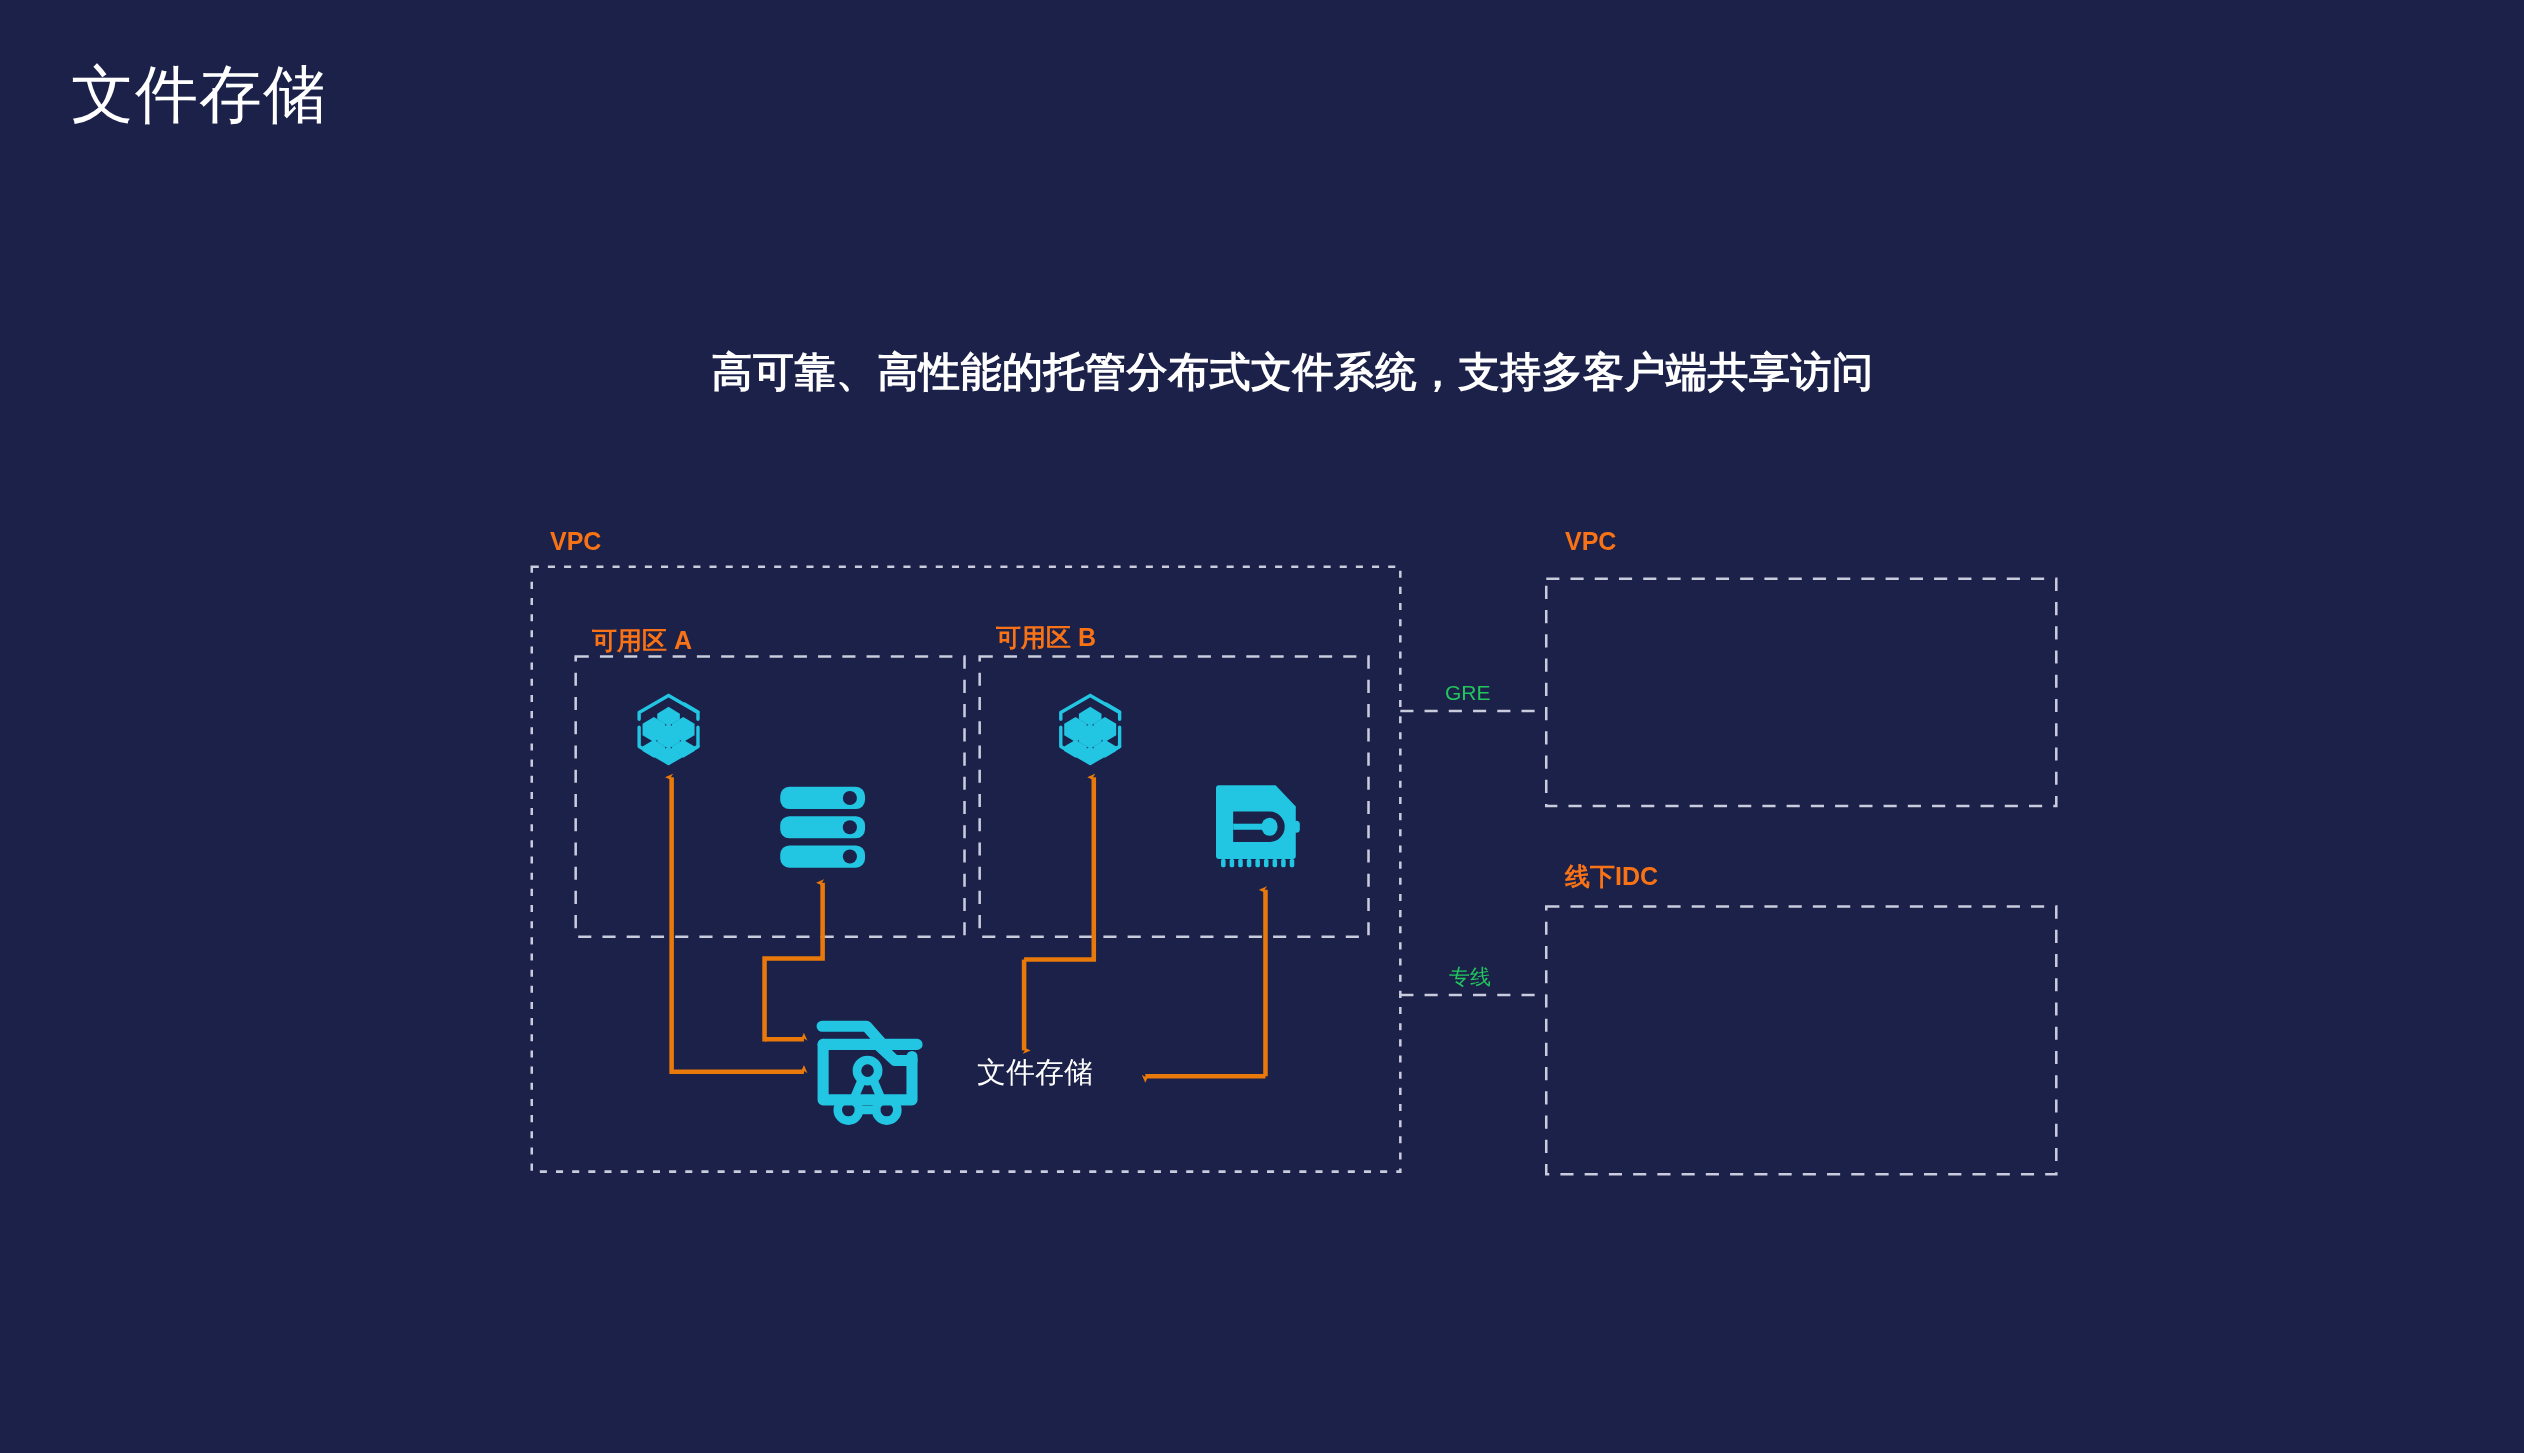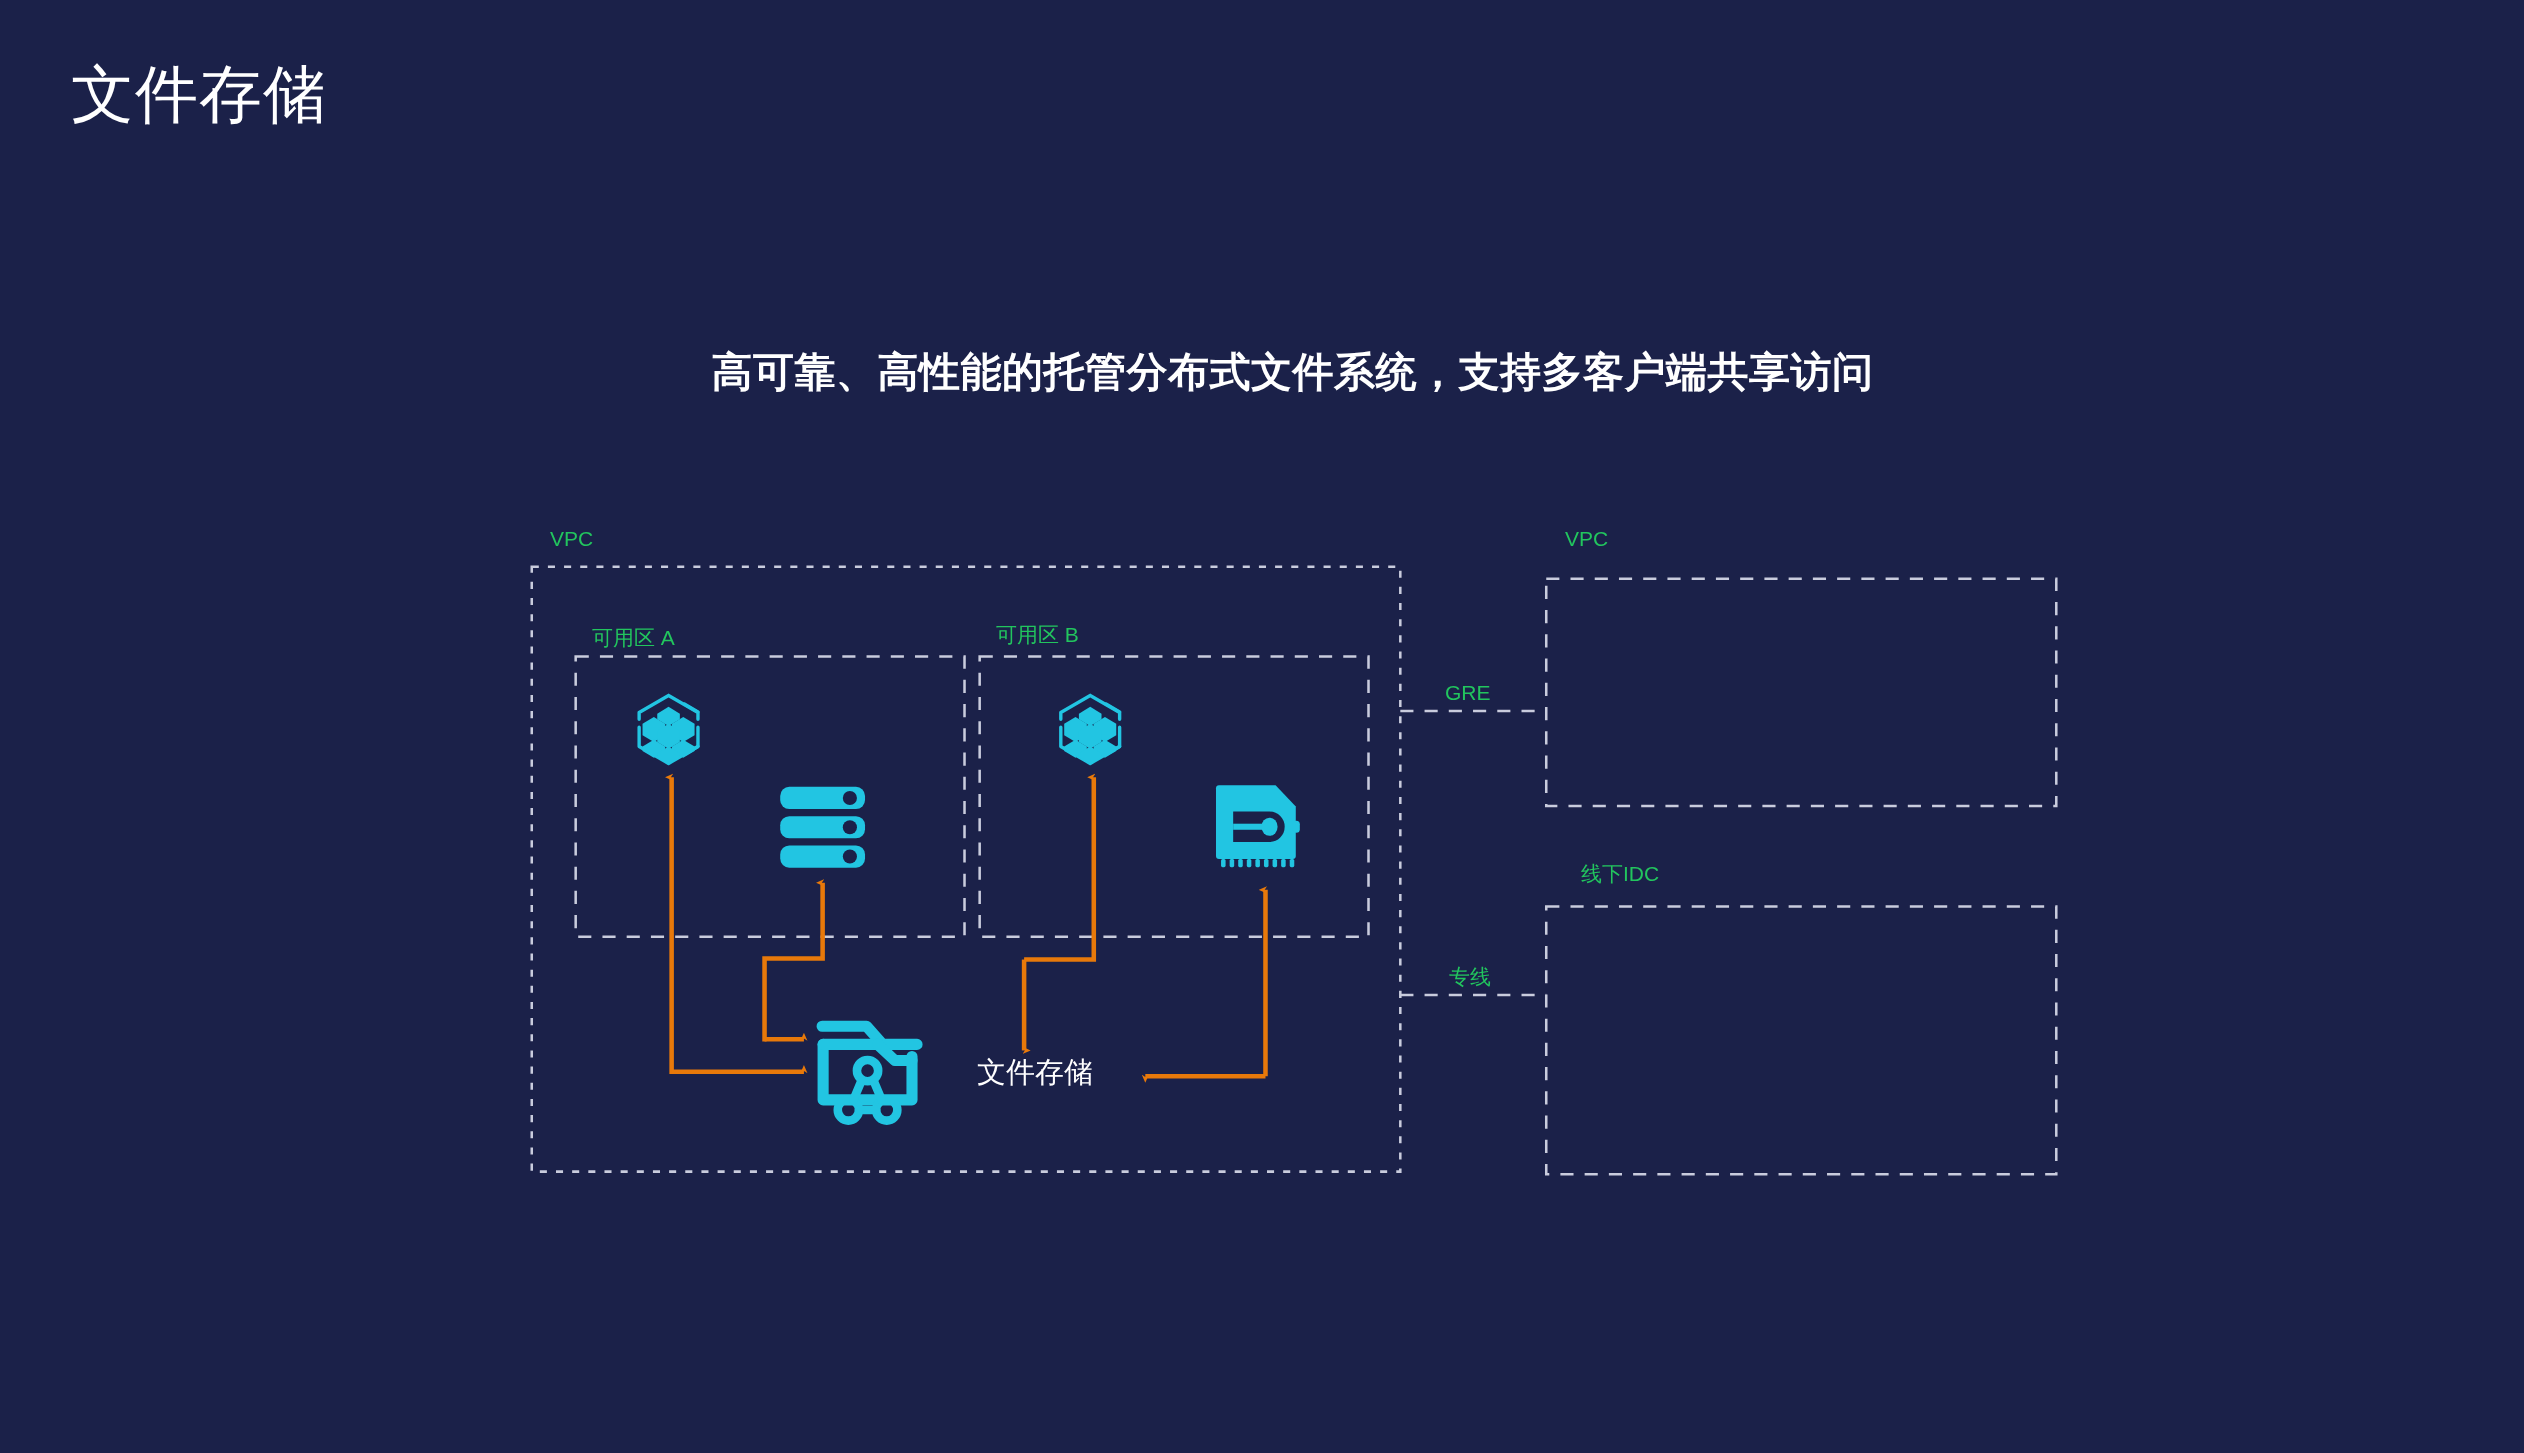--- a/index.html
+++ b/index.html
@@ -53,23 +53,23 @@
   #diagram {
     position: absolute;
     left: 0;
     top: 0;
     width: 2585px;
     height: 1454px;
   }
 
   .dz-label {
     position: absolute;
-    font-size: 21px;
-    font-weight: 400;
-    color: #22c55e;
+    font-size: 25px;
+    font-weight: 700;
+    color: #f97316;
     white-space: nowrap;
   }
   .link-label {
     position: absolute;
     font-size: 21px;
     font-weight: 400;
     color: #22c55e;
     white-space: nowrap;
   }
   .node-caption {
@@ -216,21 +216,21 @@
     </svg>
 
     <div class="dz-label" style="left:550px; top:527px;">VPC</div>
 
     <div class="dz-label" style="left:592px; top:624px;">可用区 A</div>
 
     <div class="dz-label" style="left:996px; top:621px;">可用区 B</div>
 
     <div class="dz-label" style="left:1565px; top:527px;">VPC</div>
 
-    <div class="dz-label" style="left:1565px; top:860px;margin-left:16px;">线下IDC</div>
+    <div class="dz-label" style="left:1565px; top:860px;">线下IDC</div>
 
     <div class="link-label" style="left:1445px; top:681px;">GRE</div>
 
     <div class="link-label" style="left:1449px; top:963px;text-align:center;">专线</div>
 
     <div class="node-caption" style="left:977px; top:1053px;">文件存储</div>
 
   </div>
 </div>
 

